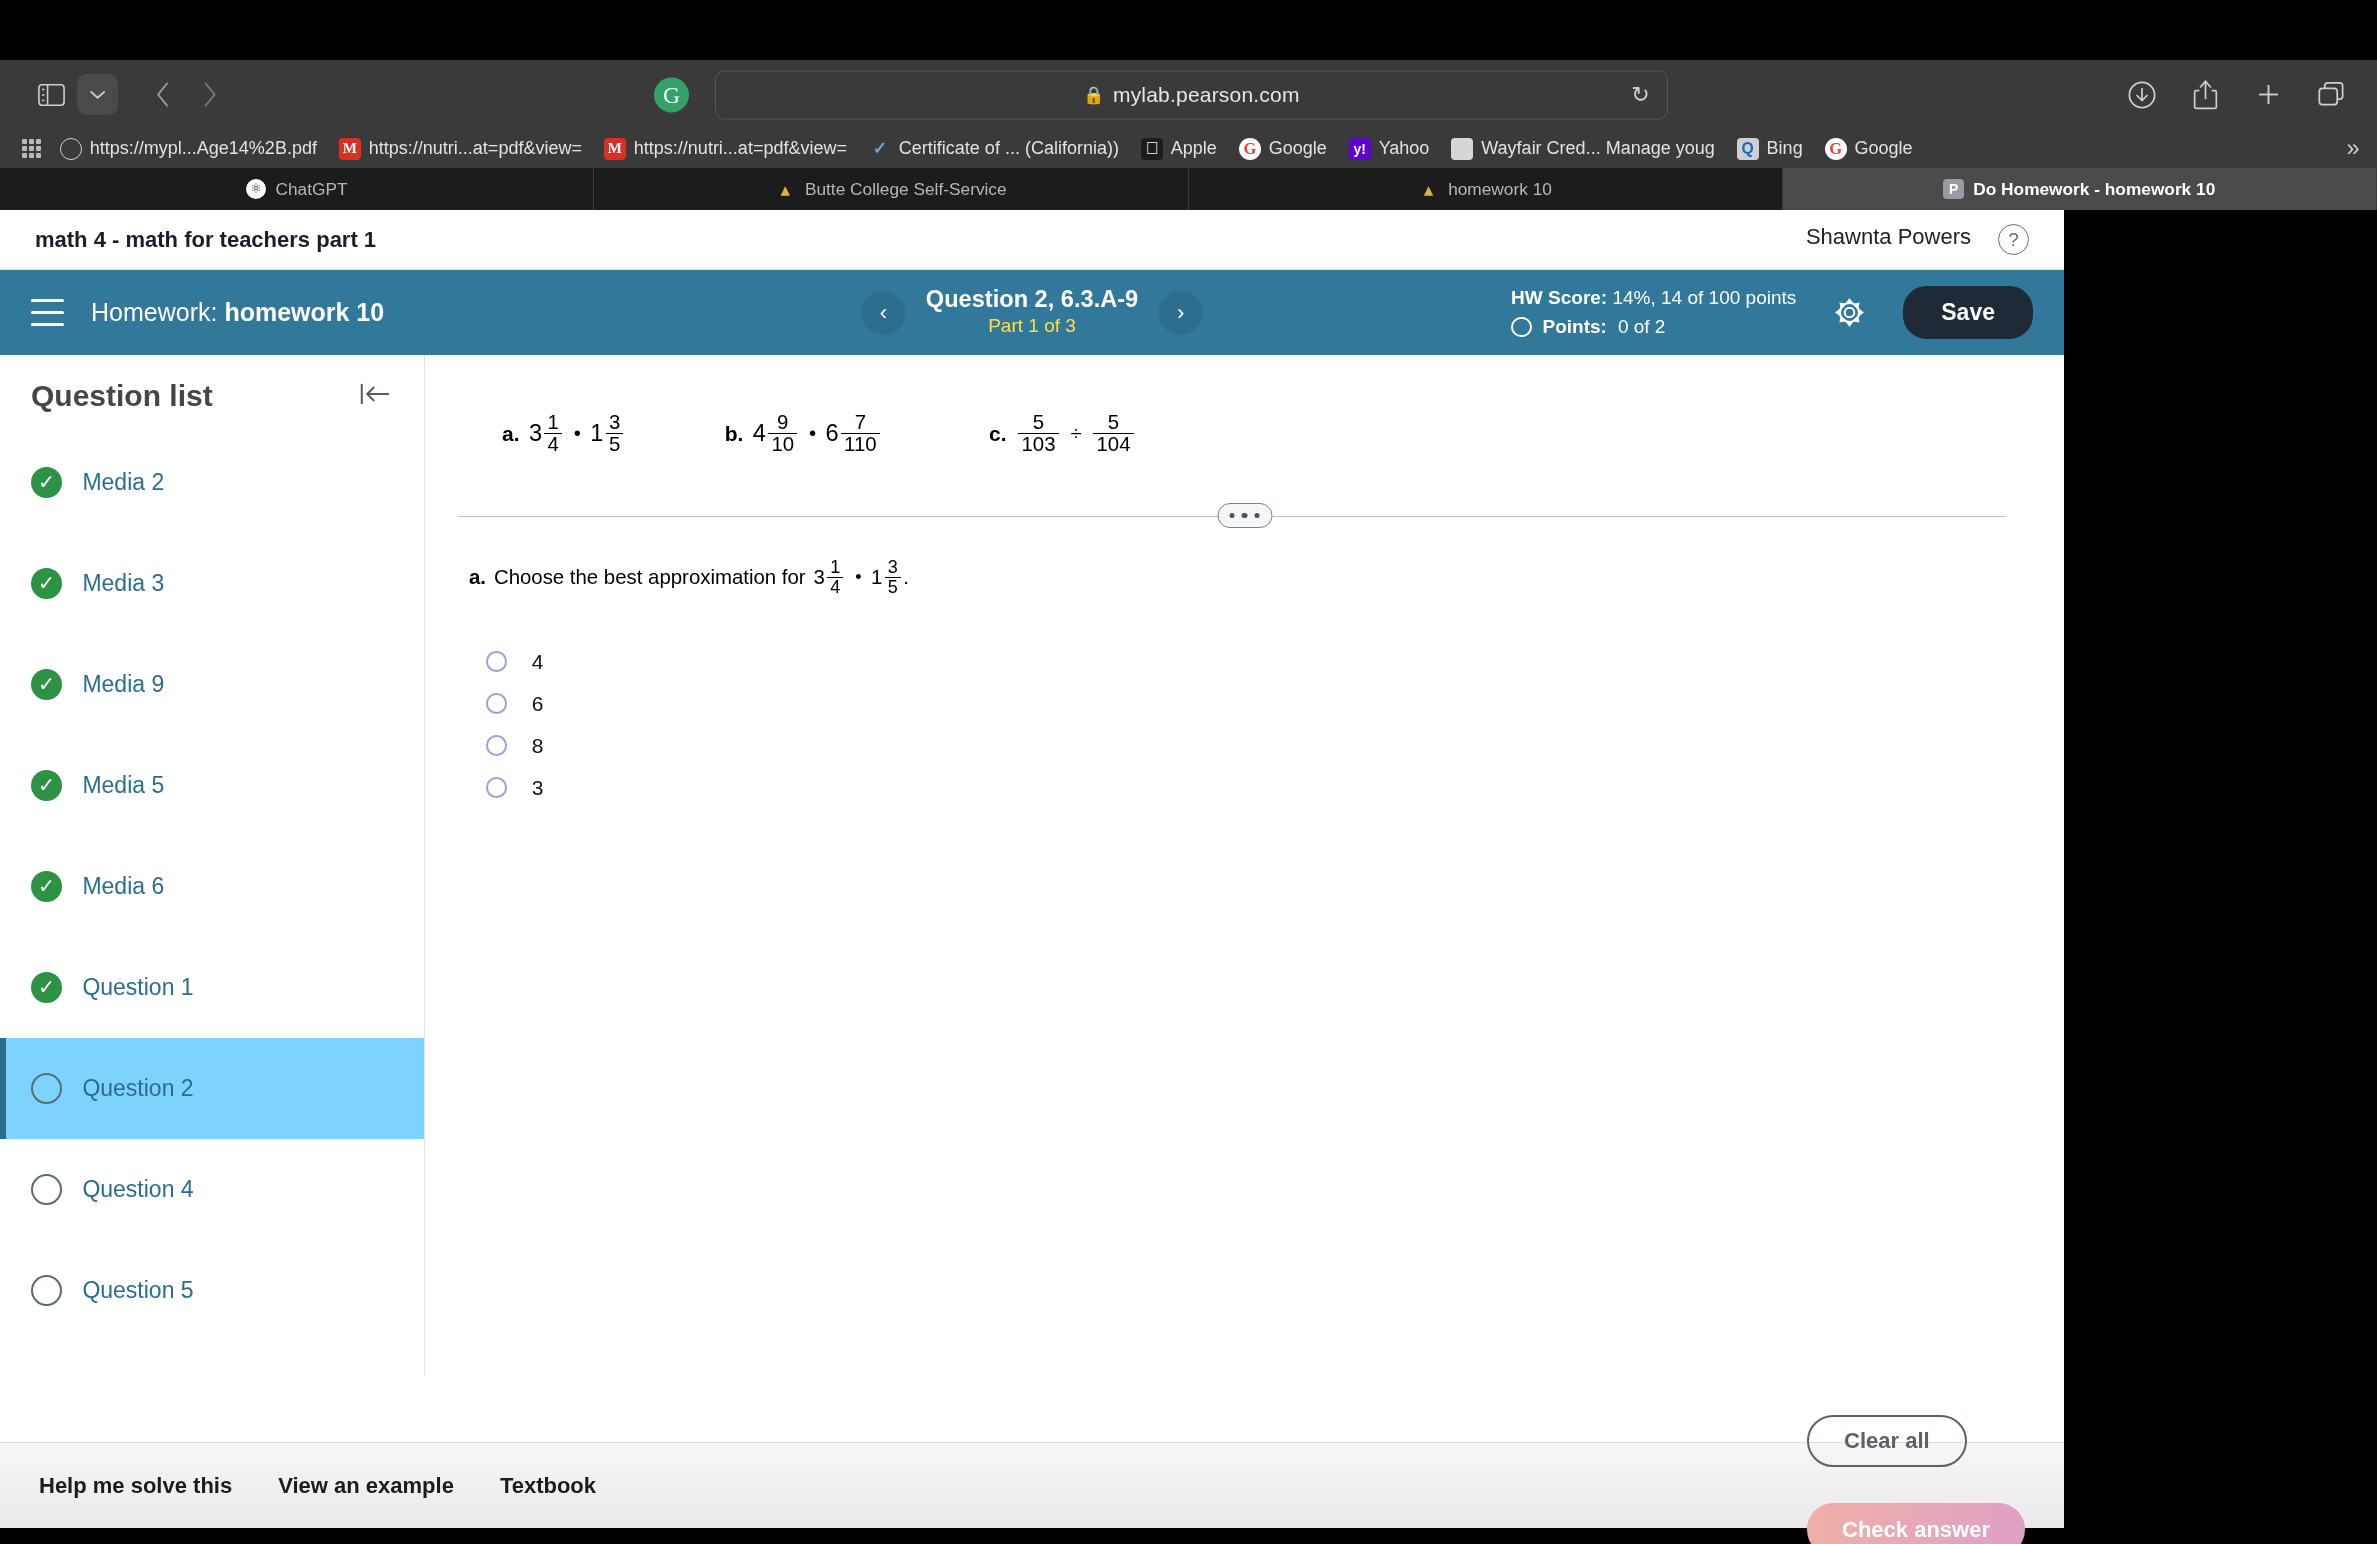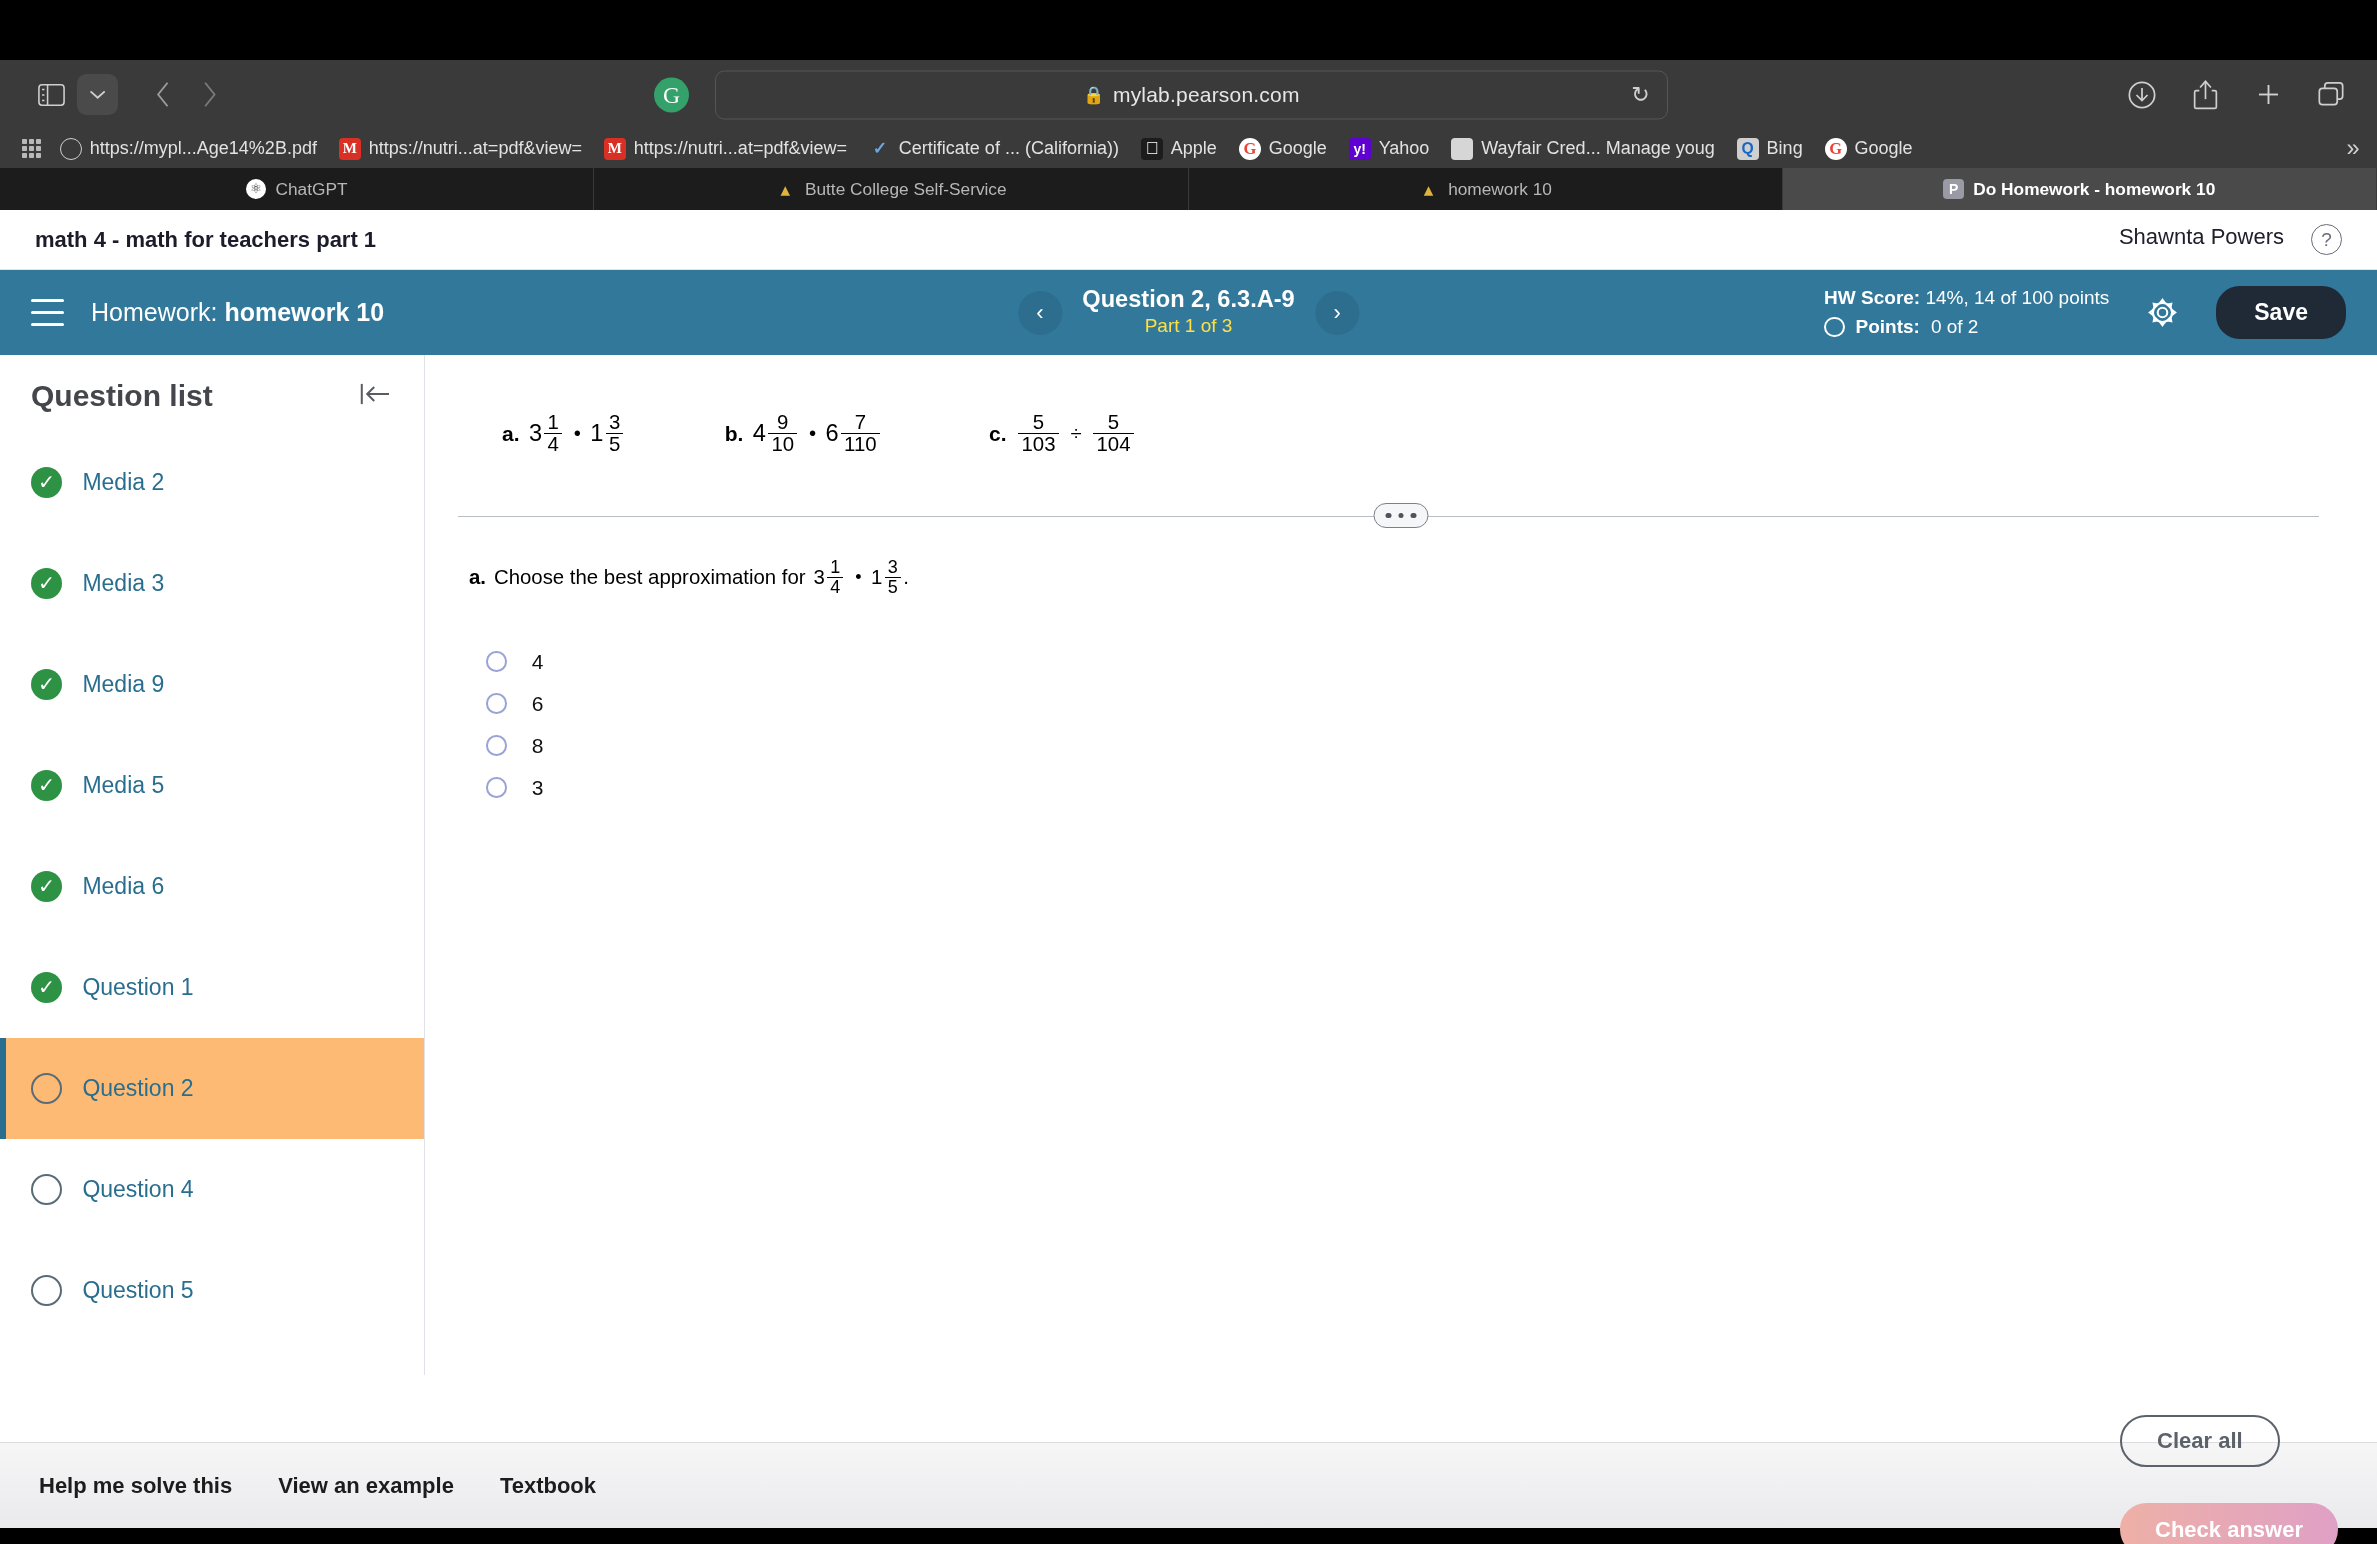--- a/index.html
+++ b/index.html
@@ -107,21 +107,21 @@
   .tab-fav {
     width: 20.4px; height: 20.4px; border-radius: 3.9px;
     display: flex; align-items: center; justify-content: center;
     font-size: 13.4px; flex: 0 0 auto;
   }
   .fav-chatgpt { background: #fff; color: #1c1c1c; border-radius: 50%; font-size: 13.4px; }
   .fav-butte { background: none; color: #e0b33c; font-size: 19px; }
   .fav-p { background: #9a9aa6; color: #fff; font-weight: bold; font-size: 14px; }
 
   
-  #page { background: #fff; width: 2377px; height: 1318px; position: relative; }
+  #page { background: #fff; width: 2064px; height: 1318px; position: relative; }
 
   #course-header {
     height: 60px; display: flex; align-items: center;
     justify-content: space-between; padding: 0 35px;
     border-bottom: 0.8px solid #e4e4e4;
   }
   #course-title { font-size: 22px; font-weight: bold; color: #1c1c2b; }
   #course-header-right { display: flex; align-items: flex-start; gap: 27px; }
   #user-name { font-size: 22px; color: #20202c; }
   #help-circle {
@@ -187,21 +187,21 @@
     display: flex; align-items: center; justify-content: space-between;
     padding: 23.6px 31px 19px 31px;
   }
   #sidebar-title { font-size: 30px; font-weight: bold; color: #45464b; }
   #collapse-icon { width: 36px; height: 31px; color: #5a5c63; }
 
   .q-item {
     height: 101px; display: flex; align-items: center;
     gap: 20.4px; padding-left: 31px; position: relative;
   }
-  .q-item.current { background: #fdba74; }
+  .q-item.current { background: #7dd3fc; }
   .q-item.current::before {
     content: ""; position: absolute; left: 0; top: 0; bottom: 0;
     width: 6.3px; background: #2a6e8f;
   }
   .q-mark { width: 31px; height: 31px; flex: 0 0 auto; }
   .mark-done {
     border-radius: 50%; background: #2e9245; color: #fff;
     display: flex; align-items: center; justify-content: center;
     font-size: 20.4px;
   }

